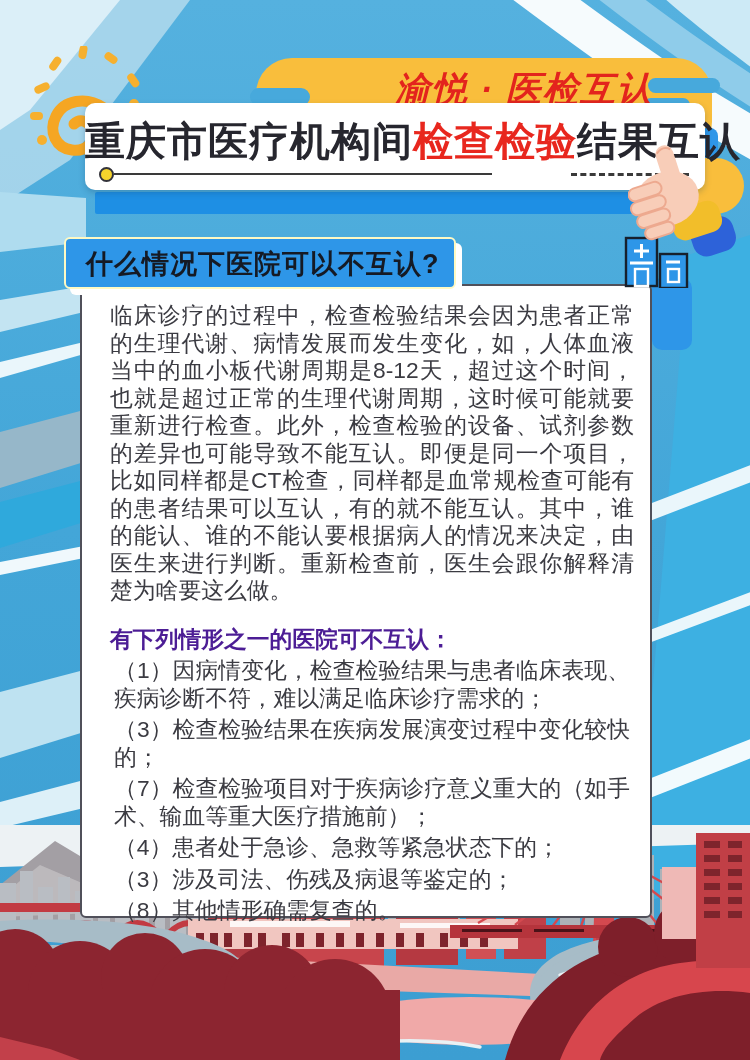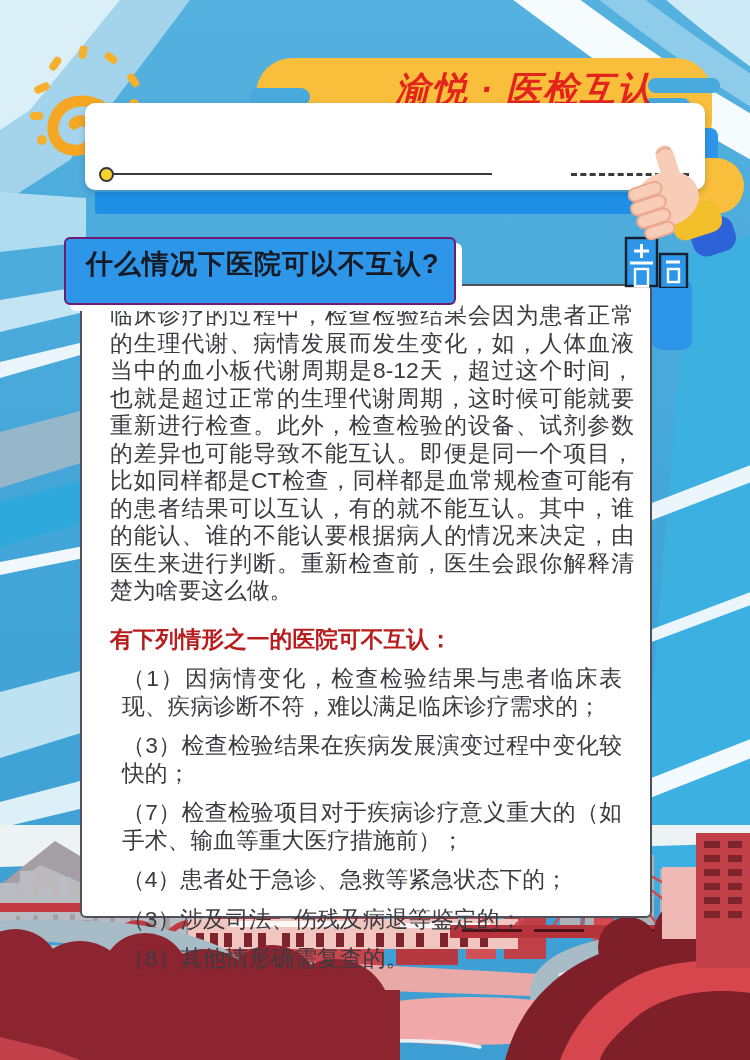--- a/index.html
+++ b/index.html
@@ -37,38 +37,38 @@
   }
   .banner-title .red{color:#e8271e;}
   .banner-underline{position:absolute;left:14px;right:16px;top:63px;height:16px;display:flex;align-items:center;}
   .u-dot{width:15px;height:15px;border-radius:50%;background:#f5d32c;border:2px solid #33333a;flex:0 0 auto;}
   .u-line{height:0;border-top:2px solid #3a3a3a;width:378px;flex:0 0 auto;}
   .u-dash{height:0;border-top:3px dashed #3a3a3a;width:118px;margin-left:auto;flex:0 0 auto;}
   .blue-bar{left:95px;top:192px;width:606px;height:22px;background:#1e8fe4;border-radius:2px;z-index:2;}
 
   
   .section-header{
-    left:64px;top:237px;width:392px;height:68px;z-index:6;
-    background:#2e96e8;border:2px solid #701a75;border-radius:6px;
+    left:64px;top:237px;width:392px;height:52px;z-index:6;
+    background:#2e96e8;border:2px solid #fef9c3;border-radius:6px;
     box-shadow:6px 6px 0 #ffffff;
     color:#151a24;font-size:27px;font-weight:800;letter-spacing:1px;
     line-height:51px;padding-left:20px;white-space:nowrap;
   }
   .hospital-icons{left:622px;top:236px;z-index:5;}
 
   
   .card-tab{left:652px;top:278px;width:40px;height:72px;background:#2e96e8;border-radius:10px;z-index:3;}
   .card{
     left:80px;top:284px;width:572px;height:634px;z-index:4;
     background:#ffffff;border:2px solid #50505a;border-radius:6px;
     padding:16px 16px 0 28px;
     font-size:22.8px;line-height:27.5px;color:#3b3b42;text-align:justify;
   }
-  .red-heading{color:#b91c1c;font-weight:700;margin-top:21px;}
-  .list-item{margin:12px;}
+  .red-heading{color:#4c1d95;font-weight:700;margin-top:21px;}
+  .list-item{margin:4px;}
 
   
   .bg-svg{left:0;top:0;z-index:0;}
   .city-svg{left:0;top:825px;z-index:1;}
   .sun{left:28px;top:46px;z-index:4;}
   .hand{left:628px;top:140px;z-index:6;}
   .bird{left:84px;top:540px;z-index:2;}
 </style>
 </head>
 <body>
@@ -307,20 +307,23 @@
     <div class="pill-notch-l"></div>
     <div class="pill-notch-r1"></div>
     <div class="pill-notch-r2"></div>
     <div class="pill-label">渝悦 · 医检互认</div>
   </div>
 
   <div class="abs hand-blob"></div>
   <div class="abs banner-tab"></div>
 
   <div class="abs banner">
+    <div class="banner-title">
+      <span>重庆市医疗机构间</span><span class="red">检查检验</span><span>结果互认</span>
+    </div>
     <div class="banner-underline">
       <span class="u-dot"></span>
       <span class="u-line"></span>
       <span class="u-dash"></span>
     </div>
   </div>
 
   <div class="abs blue-bar"></div>
 
   <svg class="abs hand" width="110" height="130" viewBox="0 0 110 130">

